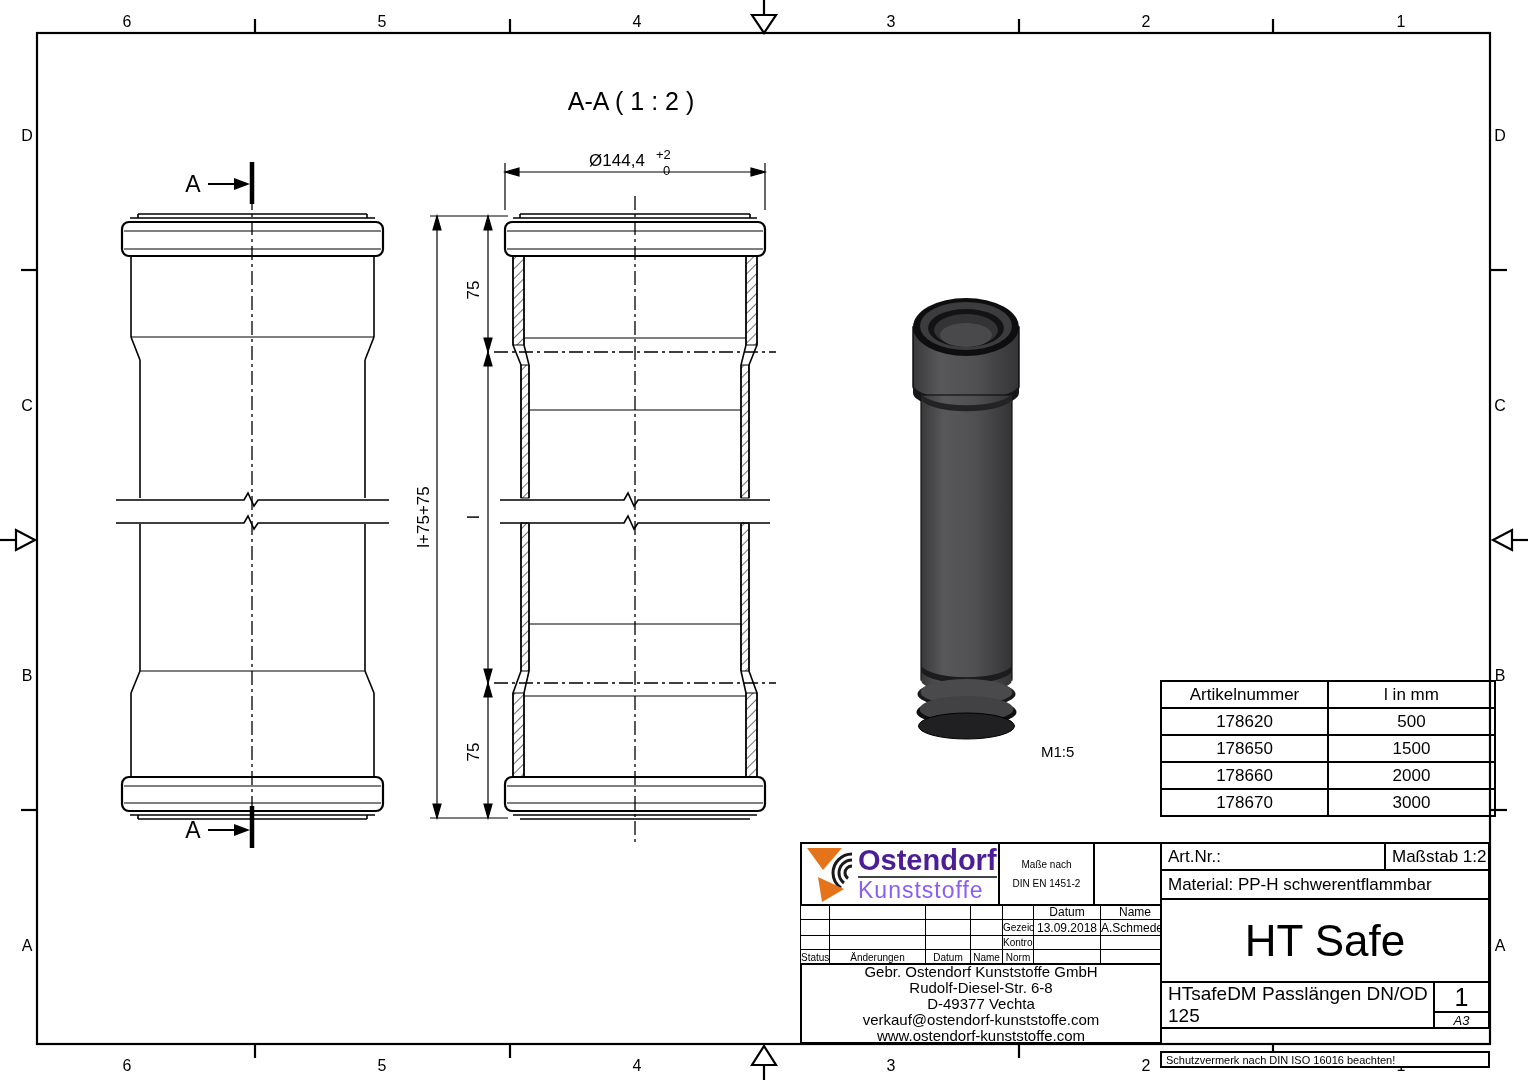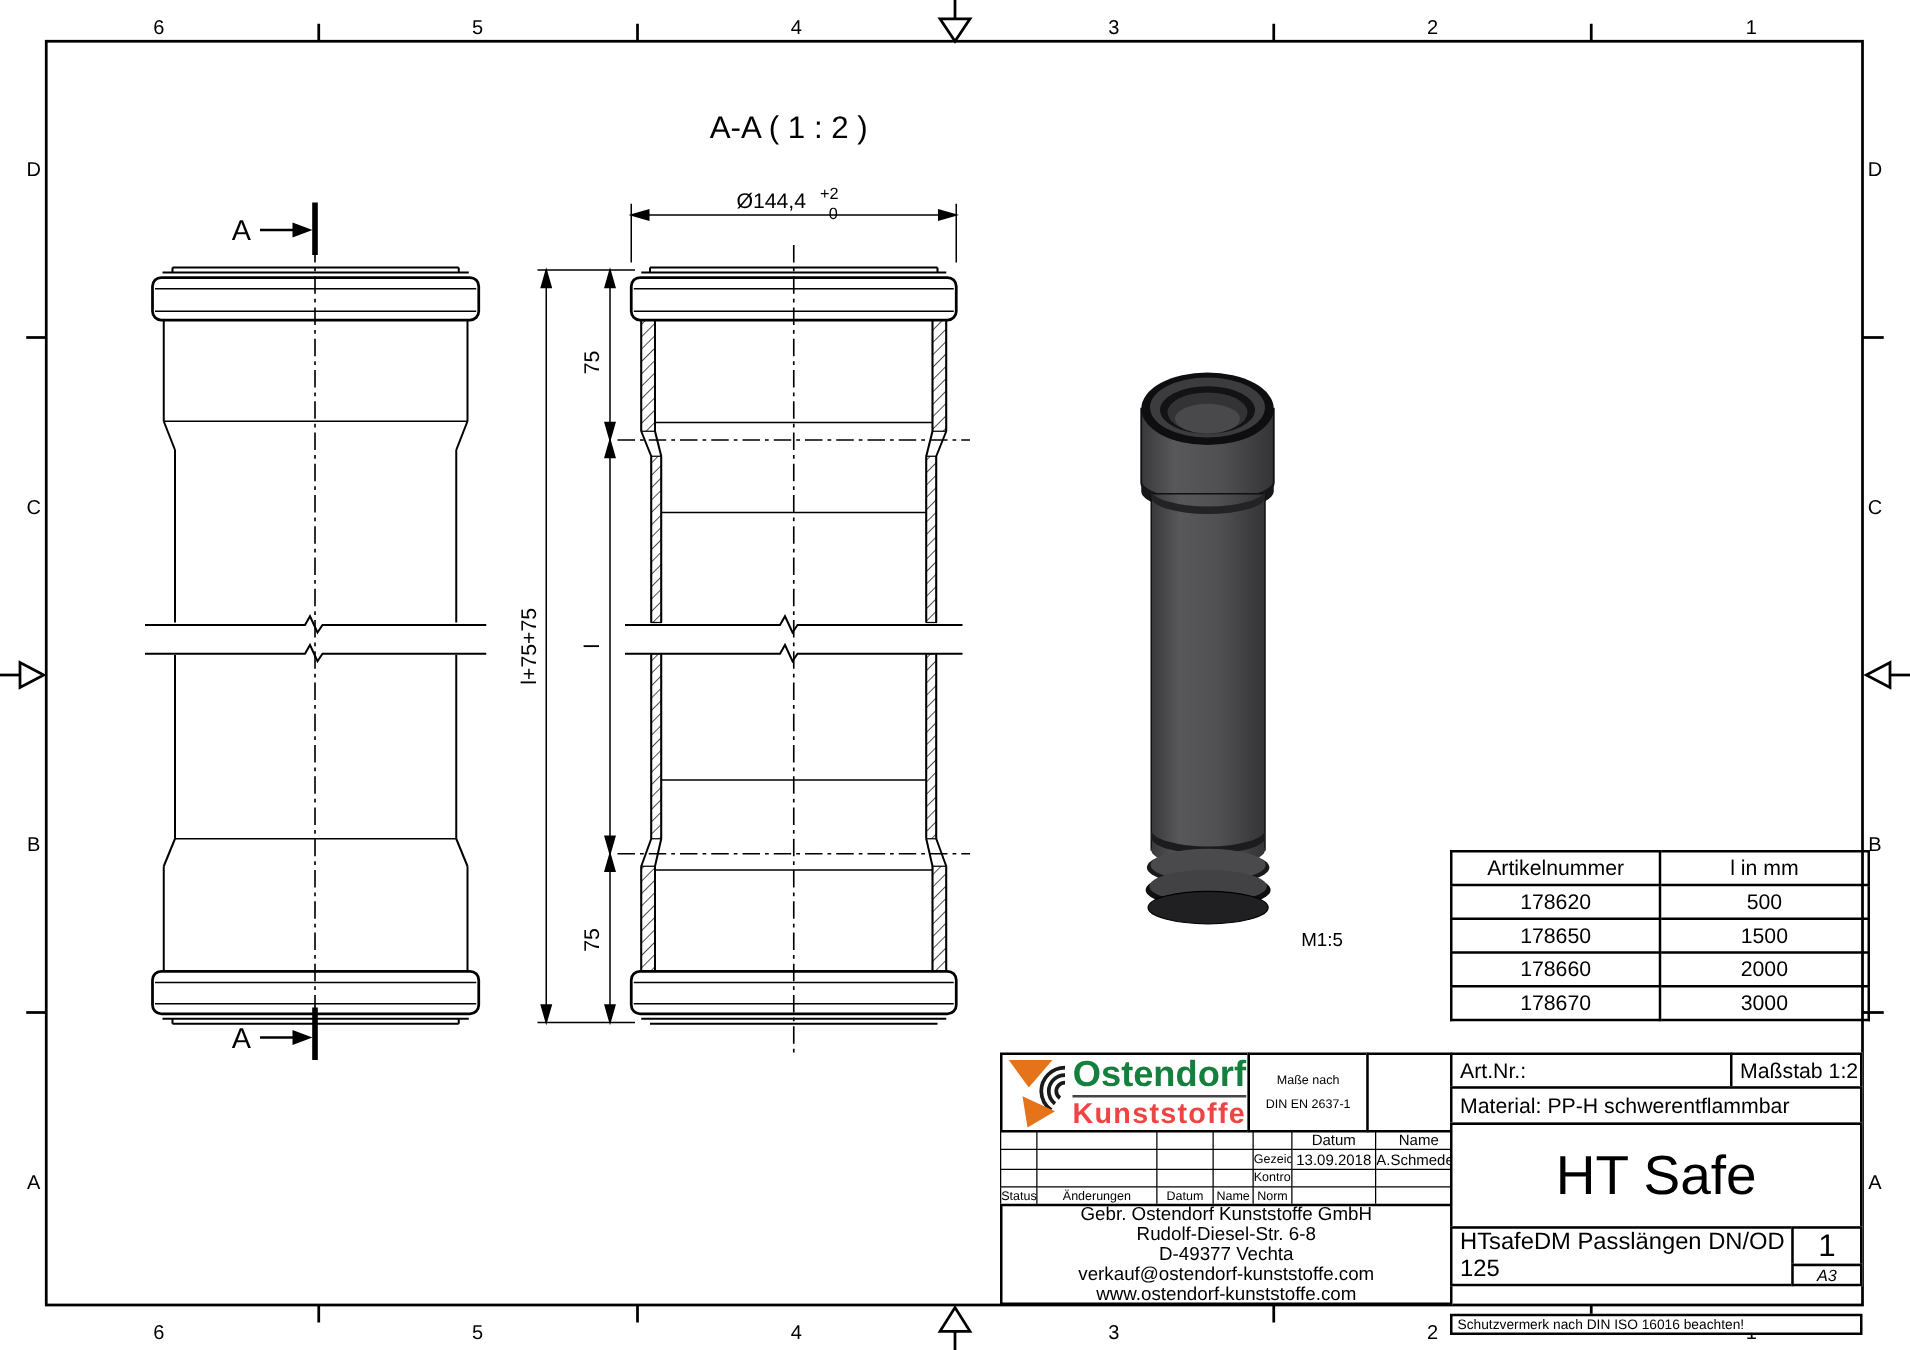--- a/index.html
+++ b/index.html
@@ -12,22 +12,22 @@
   .bx{border:2px solid #000;background:#fff;}
   
   .art-table{border-collapse:collapse;table-layout:fixed;}
   .art-table td{border:2px solid #000;text-align:center;font-size:17px;padding:0;height:25px;}
   
   .rev-table{border-collapse:collapse;table-layout:fixed;}
   .rev-table td{border:1.5px solid #000;font-size:10px;text-align:center;padding:0;overflow:hidden;white-space:nowrap;}
   .addr{display:flex;flex-direction:column;justify-content:center;text-align:center;font-size:15px;line-height:16px;}
   .logo-wrap{display:flex;align-items:center;padding:2px 0 2px 4px;}
   .logo-text{display:flex;flex-direction:column;line-height:1;}
-  .logo-top{font-size:29px;font-weight:bold;color:#15803d;letter-spacing:0px;text-align:right;}
-  .logo-bottom{font-size:23px;color:#ef4444;border-top:2px solid #444;margin-top:1px;padding-top:1px;letter-spacing:1px;font-weight:bold;}
+  .logo-top{font-size:29px;font-weight:bold;color:#4c1d95;letter-spacing:0px;}
+  .logo-bottom{font-size:23px;color:#8b5cf6;border-top:2px solid #444;margin-top:1px;padding-top:1px;letter-spacing:1px;}
   .cell-label{font-size:17px;display:flex;align-items:center;padding-left:6px;}
   .center-big{display:flex;align-items:center;justify-content:center;}
 </style>
 </head>
 <body>
 
 <div class="canvas">
 
   <svg class="abs" style="left:0;top:0" width="1528" height="1080" viewBox="0 0 1528 1080">
     <defs>
@@ -310,21 +310,21 @@
       <polygon points="12,32 38,44 16,57" fill="#e5731a"></polygon>
     </svg>
     <div class="logo-text">
       <span class="logo-top">Ostendorf</span>
       <span class="logo-bottom">Kunststoffe</span>
     </div>
   </div>
 
   <div class="abs bx" style="left:998px;top:842px;width:97px;height:64px;display:flex;flex-direction:column;justify-content:center;text-align:center;font-size:10px;line-height:19px;">
     <span>Maße nach</span>
-    <span>DIN EN 2637-1</span>
+    <span>DIN EN 1451-2</span>
   </div>
   <div class="abs bx" style="left:1093px;top:842px;width:69px;height:64px;"></div>
 
   <table class="rev-table abs" style="left:800px;top:904px;width:362px;">
     <tbody>
         <tr>
       <td style="width:28px;height:14px"></td>
           <td style="width:95px"></td>
           <td style="width:44px"></td>
           <td style="width:31px"></td>

